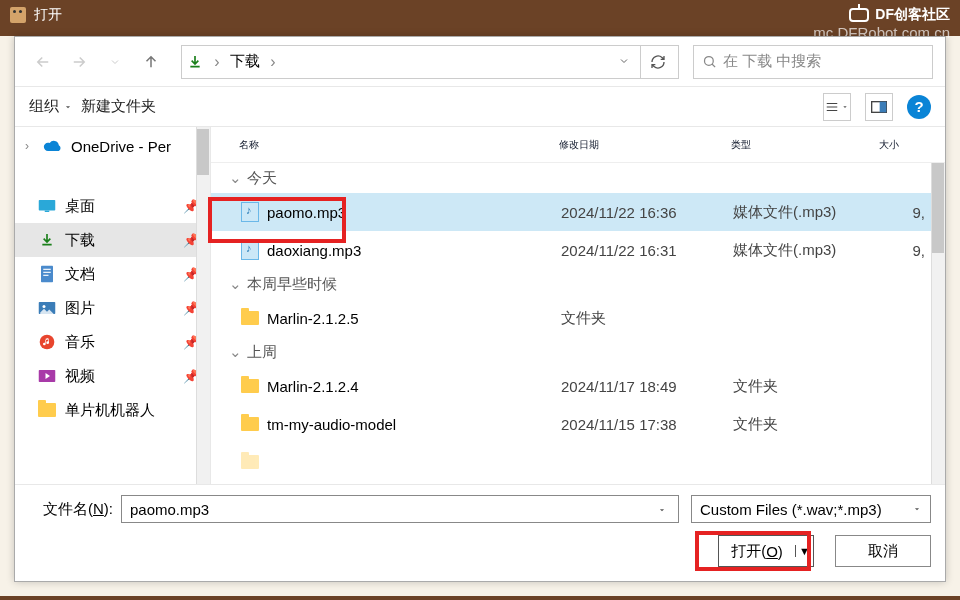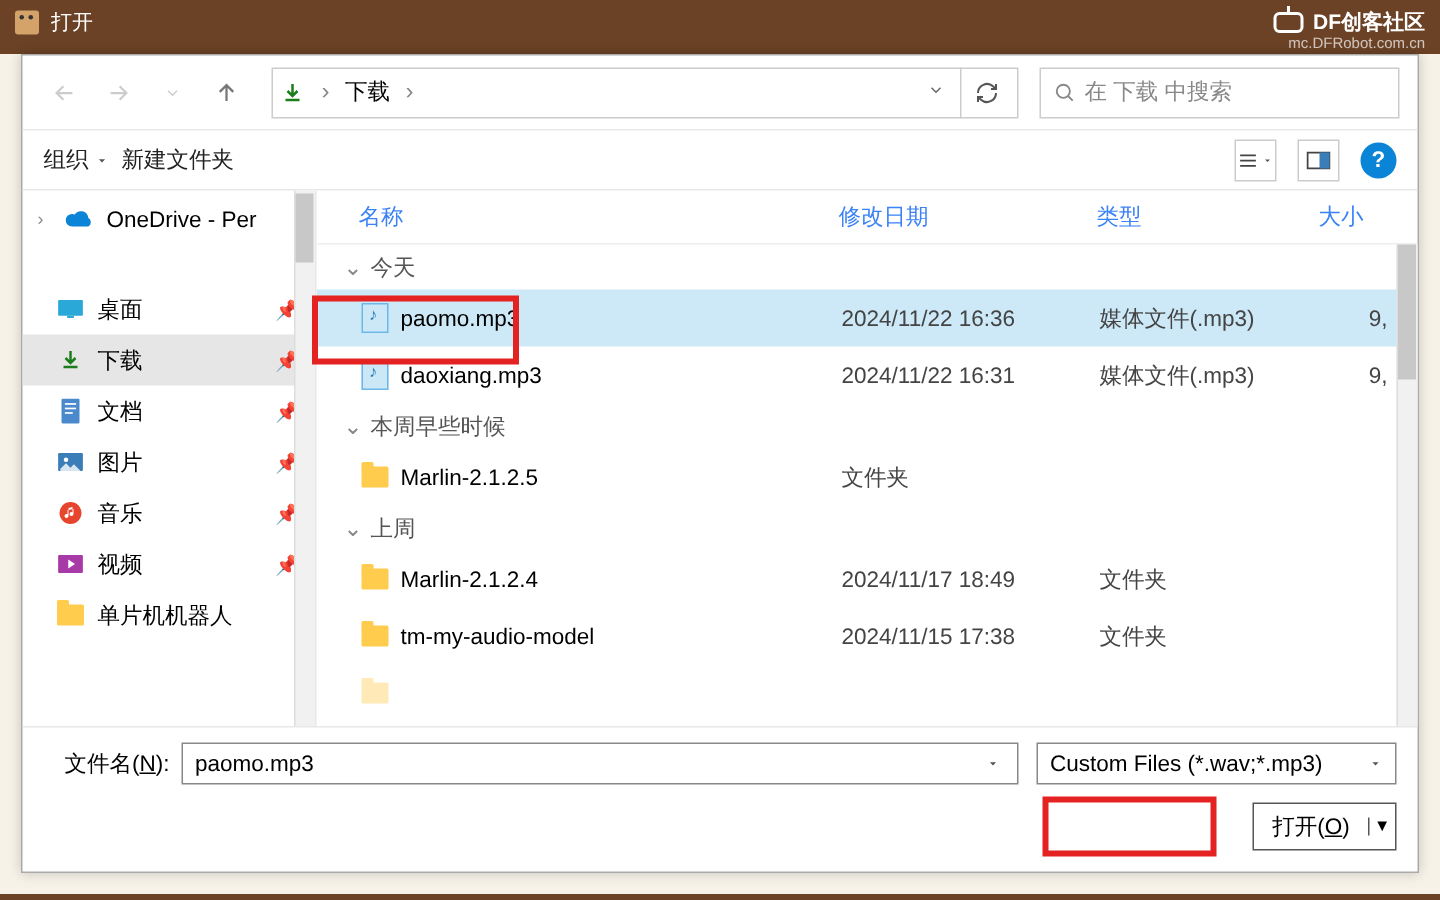--- a/index.html
+++ b/index.html
@@ -5,21 +5,21 @@
 * { box-sizing: border-box; margin: 0; padding: 0; font-family: "Segoe UI", "Microsoft YaHei", sans-serif; }
 body { width: 960px; height: 600px; background: #6b4226; position: relative; overflow: hidden; }
 
 .titlebar { height: 30px; background: #6b4226; color: #fff; display: flex; align-items: center; padding: 12px 10px; font-size: 14px; }
 .titlebar-icon { width: 16px; height: 16px; background: #d4a36a; margin-right: 8px; border-radius: 2px; position: relative; }
 .titlebar-icon::before { content:""; position:absolute; top:3px; left:3px; width:3px; height:3px; background:#333; border-radius:50%; box-shadow: 6px 0 #333; }
 
 .brand { position: absolute; right: 10px; top: 4px; height: 22px; display: flex; align-items: center; color: #fff; font-size: 14px; font-weight: bold; }
 .brand .robot { width: 20px; height: 14px; border: 2px solid #fff; border-radius: 4px; margin-right: 6px; position: relative; }
 .brand .robot::before { content:""; position:absolute; top:-6px; left:50%; width:2px; height:4px; background:#fff; transform:translateX(-50%);}
-.brand .sub { font-size: 10px; opacity: 0.7; position: absolute; right: 0; top: 20px; font-weight: normal;}
+.brand .sub { font-size: 15px; opacity: 0.7; position: absolute; right: 0; top: 20px; font-weight: normal;}
 
 .dialog { position: absolute; left: 14px; top: 36px; right: 14px; bottom: 18px; background: #fff; border: 1px solid #aaa; box-shadow: 0 0 8px rgba(0,0,0,0.2); display: flex; flex-direction: column; }
 
 .navrow { height: 50px; display: flex; align-items: center; padding: 0 12px; gap: 4px; border-bottom: 1px solid #e8e8e8; }
 .navbtn { width: 32px; height: 32px; display: flex; align-items: center; justify-content: center; color: #777; font-size: 18px; }
 .navbtn.disabled { color: #ccc; }
 .crumb-box { flex: 1; height: 34px; border: 1px solid #ccc; display: flex; align-items: center; margin: 0 10px; padding: 0 4px; gap: 6px; }
 .crumb-box .dl-icon { width: 18px; height: 18px; display: flex; align-items: center; justify-content: center; color: #1a7f1a; }
 .crumb-caret { color: #888; width: 14px; text-align: center; }
 .crumb-text { font-size: 15px; }
@@ -39,21 +39,21 @@
 .sb-row { height: 34px; display: flex; align-items: center; padding: 0 10px 0 22px; font-size: 15px; gap: 8px; }
 .sb-row.top { padding-left: 10px; height: 38px; }
 .sb-row.selected { background: #e6e6e6; }
 .sb-caret { width: 10px; color: #888; font-size: 12px; }
 .sb-icon { width: 20px; height: 20px; display: flex; align-items: center; justify-content: center; }
 .pin { color: #aaa; font-size: 13px; margin-left: auto; }
 .sb-scrollbar { position: absolute; right: 0; top: 0; width: 14px; height: 100%; background: #f1f1f1; border-left: 1px solid #ddd; }
 .sb-thumb { position: absolute; right: 1px; top: 2px; width: 12px; height: 46px; background: #c8c8c8; }
 
 .filepane { flex: 1; display: flex; flex-direction: column; position: relative; min-height: 0;}
-.headers { height: 36px; display: flex; align-items: center; font-size: 15px; color: #3b82f6; border-bottom: 1px solid #eee; padding-left: 28px; }
+.headers { height: 36px; display: flex; align-items: center; font-size: 10px; color: #0f172a; border-bottom: 1px solid #eee; padding-left: 28px; }
 .col-name { width: 320px; }
 .col-date { width: 172px; }
 .col-type { width: 148px; }
 .col-size { flex: 1; }
 
 .filelist { flex: 1; overflow: hidden; position: relative; }
 .group-hdr { height: 30px; display: flex; align-items: center; padding-left: 18px; color: #555; font-size: 15px; gap: 6px; }
 .group-caret { color: #888; width: 12px; }
 .f-row { height: 38px; display: flex; align-items: center; padding-left: 28px; font-size: 15px; }
 .f-row.sel { background: #cde8f6; }
@@ -368,19 +368,22 @@
     </div>
     <div class="btn-row">
       <div class="btn btn-open">
         <div class="btn-open-main">
             <span>打开(</span>
             <u>O</u>
             <span>)</span>
           </div>
         <div class="btn-open-drop">▼</div>
       </div>
+      <div class="btn btn-cancel">
+        <span>取消</span>
+      </div>
     </div>
   </div>
 
   <div class="highlight-box" style="left:193px; top:160px; width:138px; height:46px;"></div>
   <div class="highlight-box" style="left:680px; top:494px; width:116px; height:40px;"></div>
 
 </div>
 
 </body></html>

